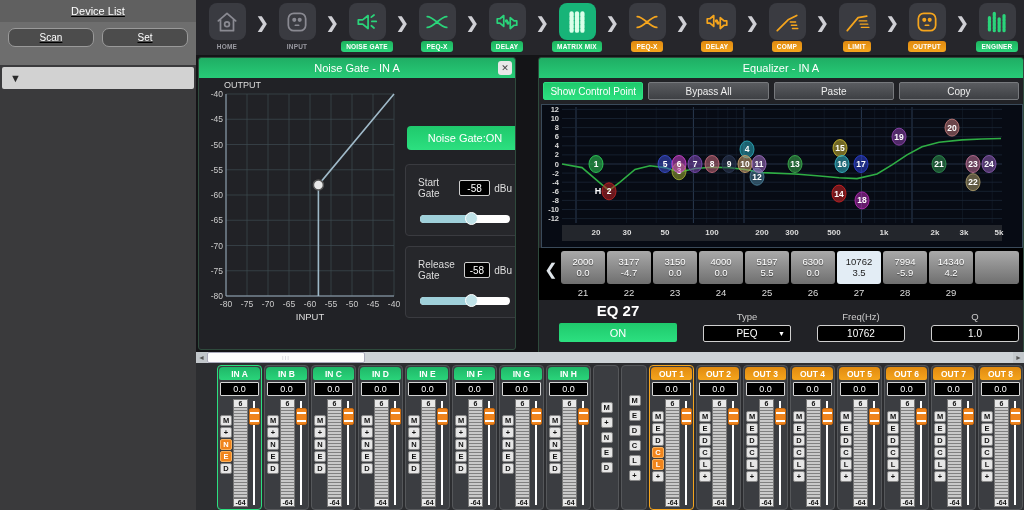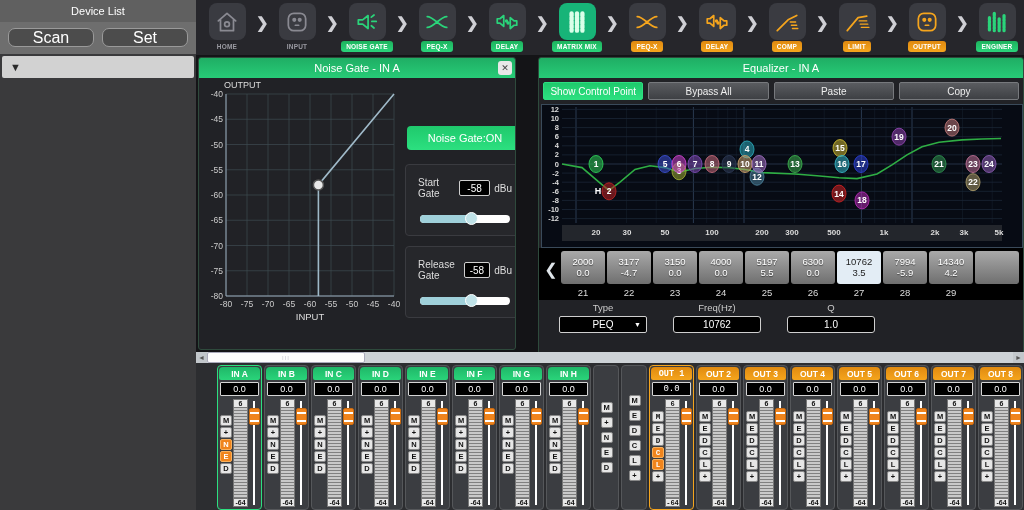--- a/index.html
+++ b/index.html
@@ -2,26 +2,26 @@
 <html><head>
 <meta charset="utf-8">
 <style>
   * { margin:0; padding:0; box-sizing:border-box; }
   html,body { width:1024px; height:510px; background:#151517; overflow:hidden;
               font-family:"Liberation Sans", sans-serif; }
   .app { position:relative; width:1024px; height:510px; background:#1b1b1e; }
 
   
   .sidebar { position:absolute; left:0; top:0; width:196px; height:510px; background:#3a3a3c; }
-  .sb-top { background:#6e6e6e; padding-bottom:5px; }
+  .sb-top { background:#6e6e6e; padding-bottom:16px;text-decoration:underline; }
   .sb-head { height:22px; background:#606060; color:#fff; font-size:11px;
              display:flex; align-items:center; justify-content:center; }
   .sb-btn-row { display:flex; gap:8px; padding:6px 8px 2px; }
   .sb-btn { flex:1; height:19px; background:#4c4c4c; border:1px solid #9a9a9a; border-radius:7px;
-            color:#fff; font-size:16px; display:flex; align-items:center; justify-content:center; cursor:pointer; }
+            color:#fff; font-size:10px; display:flex; align-items:center; justify-content:center; cursor:pointer; }
   .sb-drop { margin:2px 2px; height:22px; background:#d2d2d2; border-radius:2px;
              display:flex; align-items:center; padding-left:8px; }
   .sb-caret { color:#2b2b2b; font-size:11px; }
 
   
   .toolbar { position:absolute; left:196px; top:0; width:828px; height:55px; background:#26262b;
              display:flex; align-items:flex-start; padding:3px 2px 0; }
   .tb-item { display:flex; flex-direction:column; align-items:center; width:58px; flex:0 0 auto; cursor:pointer; }
   .tb-box { width:37px; height:37px; border-radius:8px; background:#3a3b41;
             display:flex; align-items:center; justify-content:center; }
@@ -95,21 +95,21 @@
   .mixer { position:absolute; left:196px; top:352px; width:828px; height:158px; background:#2c2d30; }
   .hscroll { height:11px; background:#cdd2d6; display:flex; align-items:stretch; }
   .hs-arrow { width:11px; background:#c2c7cb; color:#555; font-size:7px; display:flex; align-items:center;
               justify-content:center; cursor:pointer; flex:0 0 auto; }
   .hs-thumb { width:158px; background:#fdfdfd; border:1px solid #aab; border-radius:2px; cursor:grab;
               display:flex; align-items:center; justify-content:center; color:#99a; font-size:6px; letter-spacing:1px; }
   .strips { display:flex; padding:2px 0 0 21px; height:147px; }
   .strip { width:45px; flex:0 0 auto; margin-right:2px; background:#3b3d41; border:1px solid #55575a;
            border-radius:4px; padding:1px 1px 2px; display:flex; flex-direction:column; }
   .strip.sel-green { border-color:#2ce080; }
-  .strip.sel-orange { border-color:#f5a51d;font-family:Liberation Mono, monospace; }
+  .strip.sel-orange { border-color:#f5a51d; }
   .strip-label { height:13px; border-radius:4px 4px 2px 2px; font-size:8.5px; font-weight:bold; color:#fff;
                  display:flex; align-items:center; justify-content:center; }
   .strip-label.green { background:linear-gradient(#1fb768,#2ad47a); }
   .strip-label.orange { background:linear-gradient(#e08a10,#f5a51d); }
   .strip-value { height:14px; margin:2px 1px; background:#000; border:1px solid #d5d5d5; border-radius:1px;
                  color:#fff; font-size:9px; display:flex; align-items:center; justify-content:center; }
   .strip-fader { flex:1; display:flex; padding:1px 0 0 1px; }
   .btn-col { width:13px; display:flex; flex-direction:column; gap:1px; }
   .btn-col.center { justify-content:center; align-items:center; }
   .sbtn { width:12px; height:11px; background:#e6e6e6; border:1px solid #888; border-radius:2px;
@@ -589,20 +589,24 @@
           </div>
           <div class="band">
             <div class="band-cell">
               <div></div>
               <div></div>
             </div>
             <div class="band-num"></div>
           </div>
         </div>
       <div class="eq-detail">
+        <div>
+          <div class="eq-name">EQ 27</div>
+          <div class="eq-on">ON</div>
+        </div>
         <div class="eq-field">
           <span class="lbl">Type</span>
           <div class="eq-select">
             <span>PEQ</span>
             <span class="caret">▼</span>
           </div>
         </div>
         <div class="eq-field">
           <span class="lbl">Freq(Hz)</span>
           <div class="eq-input">10762</div>

